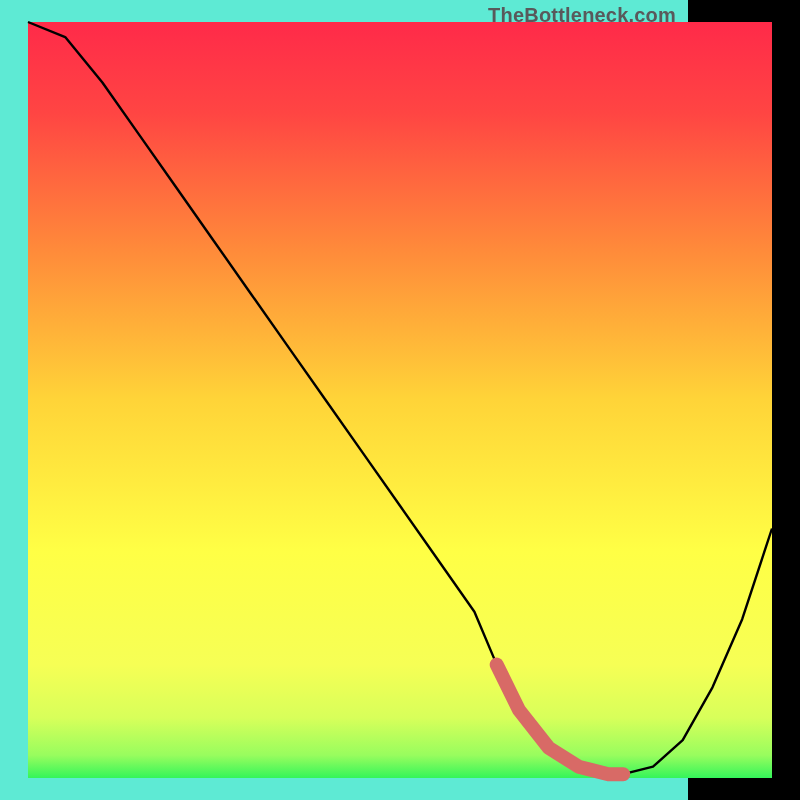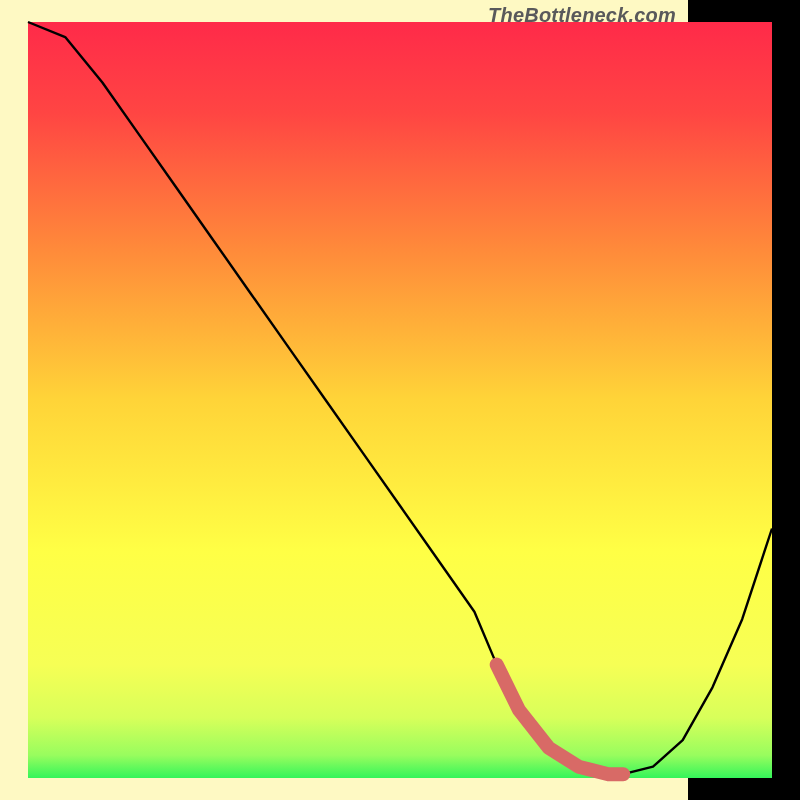--- a/index.html
+++ b/index.html
@@ -7,22 +7,21 @@
     padding: 0;
     width: 800px;
     height: 800px;
     background: #000;
     overflow: hidden;
   }
   .stage {
     position: relative;
     width: 688px;
     height: 800px;
-    background: #fef9c3;
-    font-style: italic;
+    background: #5eead4;
   }
   svg {
     display: block;
   }
   .attribution {
     position: absolute;
     top: 4px;
     right: 12px;
     font-family: Arial, Helvetica, sans-serif;
     font-size: 20px;

